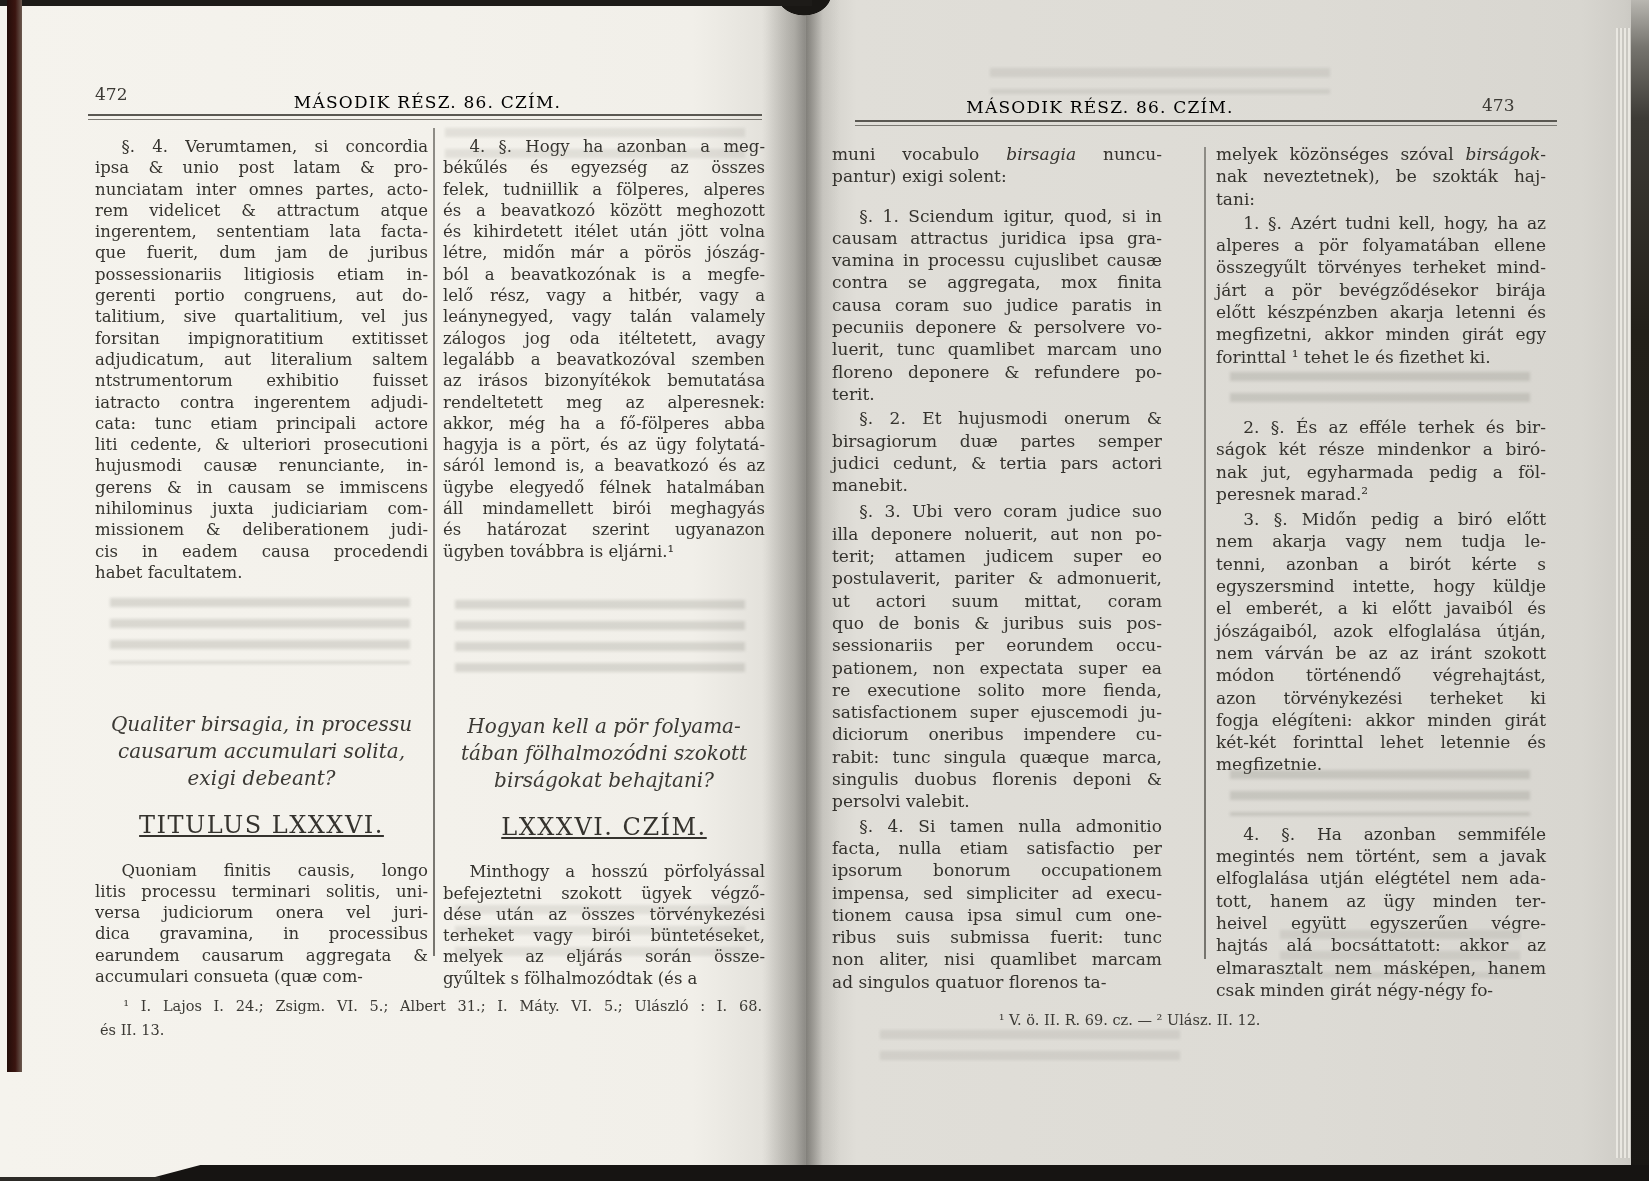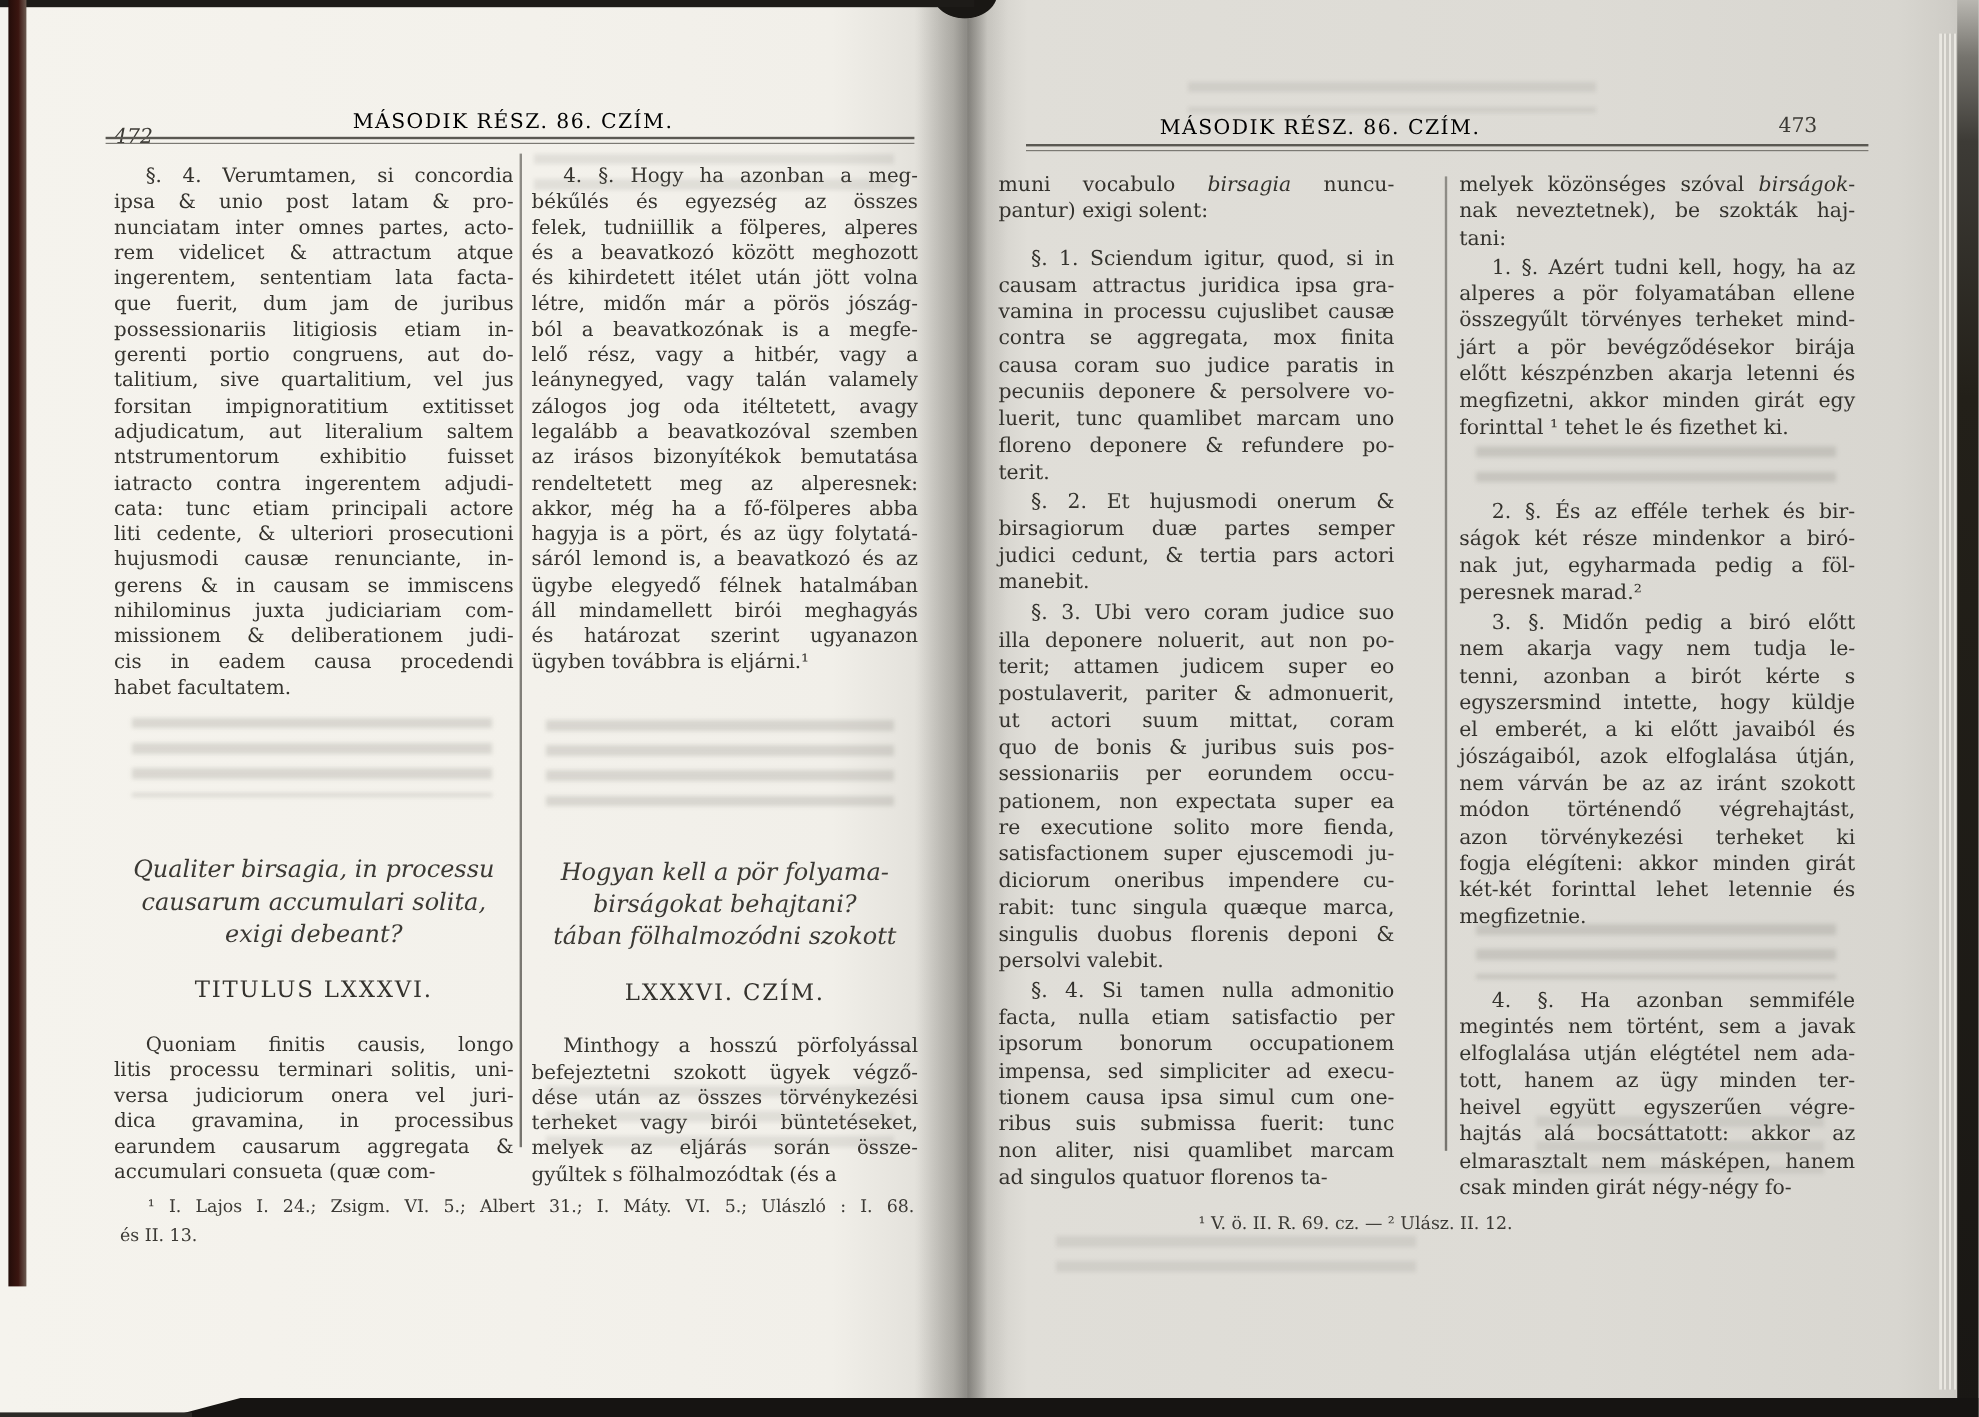--- a/index.html
+++ b/index.html
@@ -52,41 +52,41 @@
   .col-divider { position:absolute; width:2px; background:linear-gradient(180deg,#8e8c86,#76746e); }
   
   .col { position:absolute; }
   .lp-col { font-size:16.5px; line-height:21.3px; color:#35332e; }
   .rp-col { font-size:17px;  line-height:22.3px; color:#34322d; }
   .line { white-space:normal; }
   .line.j { text-align:justify; text-align-last:justify; }
   .line.c { text-align:center; text-align-last:center; }
   .line.ind { text-indent:1.6em;text-align:center; }
   .h-italic { font-style:italic; font-size:20px; line-height:27px; color:#3b3934;margin-top:24px; }
-  .h-caps { font-size:19px; letter-spacing:1.5px; text-align:center; color:#35332e; }
+  .h-caps { font-size:24px; letter-spacing:1.5px; text-align:center; color:#35332e;text-decoration:underline; }
   .spacer { width:100%; }
   .footnote { position:absolute; font-size:14.5px; line-height:24px; color:#3b3934; }
   
   .ghost {
     position:absolute; pointer-events:none; filter:blur(1.6px);
     background:repeating-linear-gradient(180deg, rgba(110,108,100,.20) 0 9px, rgba(110,108,100,0) 9px 21px);
   }
   .ghost.light { background:repeating-linear-gradient(180deg, rgba(110,108,100,.13) 0 9px, rgba(110,108,100,0) 9px 21px); }
 </style>
 </head>
 <body>
 
 <div class="scan">
 
   <div class="page-left"></div>
   <div class="page-right"></div>
   <div class="gutter-shadow"></div>
   <div class="gutter-wedge"></div>
 
-  <div class="page-number" style="left:95px; top:104px;font-style:italic;">472</div>
+  <div class="page-number" style="left:95px; top:84px;">472</div>
   <div class="running-header" style="left:95px; top:92px; width:665px; text-align:center;">MÁSODIK RÉSZ. 86. CZÍM.</div>
   <div class="header-rule" style="left:88px; top:114px; width:674px;"></div>
   <div class="col-divider" style="left:433px; top:128px; height:828px;"></div>
 
   <div class="col lp-col" style="left:95px; top:136px; width:333px;">
     <div>
         <div class="line j ind">§. 4. Verumtamen, si concordia</div>
         <div class="line j">ipsa &amp; unio post latam &amp; pro-</div>
         <div class="line j">nunciatam inter omnes partes, acto-</div>
         <div class="line j">rem videlicet &amp; attractum atque</div>
@@ -146,22 +146,22 @@
         <div class="line j">hagyja is a pört, és az ügy folytatá-</div>
         <div class="line j">sáról lemond is, a beavatkozó és az</div>
         <div class="line j">ügybe elegyedő félnek hatalmában</div>
         <div class="line j">áll mindamellett birói meghagyás</div>
         <div class="line j">és határozat szerint ugyanazon</div>
         <div class="line">ügyben továbbra is eljárni.¹</div>
       </div>
     <div class="spacer" style="height:127px;"></div>
     <div class="h-italic">
         <div class="line c">Hogyan kell a pör folyama-</div>
+        <div class="line c">tában fölhalmozódni szokott</div>
         <div class="line c">birságokat behajtani?</div>
-        <div class="line c">tában fölhalmozódni szokott</div>
       </div>
     <div class="spacer" style="height:23px;"></div>
     <div class="h-caps">LXXXVI. CZÍM.</div>
     <div class="spacer" style="height:23px;"></div>
     <div>
         <div class="line j ind">Minthogy a hosszú pörfolyással</div>
         <div class="line j">befejeztetni szokott ügyek végző-</div>
         <div class="line j">dése után az összes törvénykezési</div>
         <div class="line j">terheket vagy birói büntetéseket,</div>
         <div class="line j">melyek az eljárás során össze-</div>

